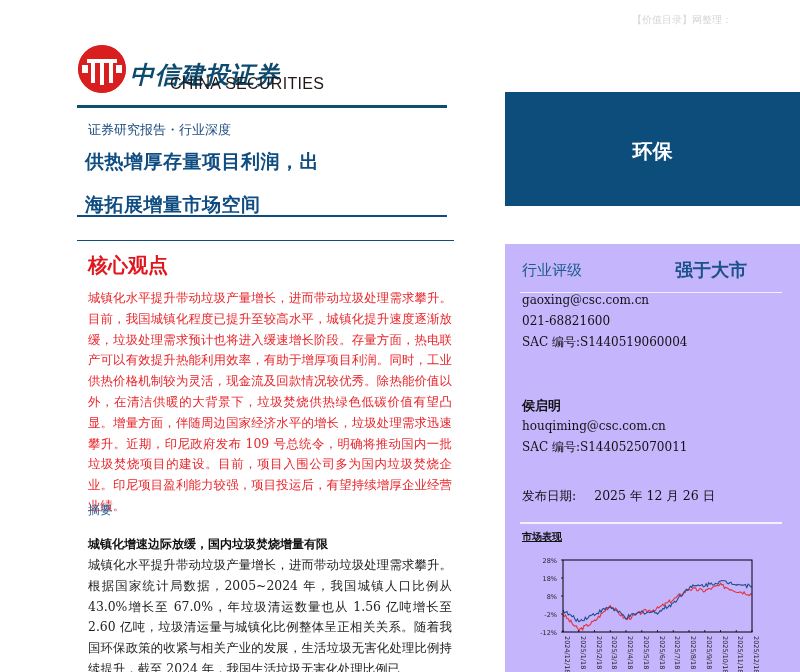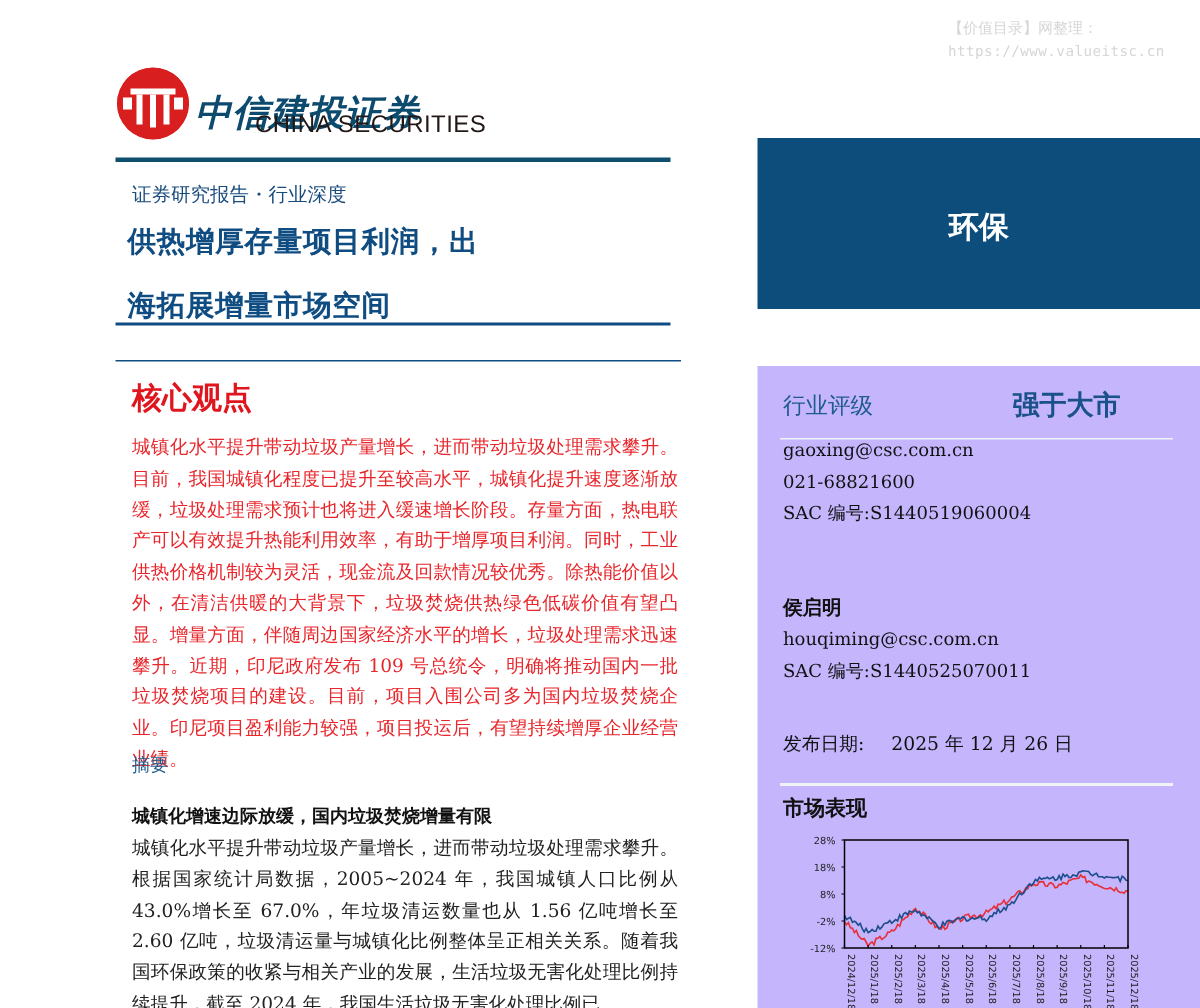--- a/index.html
+++ b/index.html
@@ -35,29 +35,28 @@
 
   .side { left:505px; top:244px; width:312px; height:428px; background:#c4b5fd; }
   .rating-l { position:absolute; left:17px; top:17px; font-family:"DejaVu Sans", sans-serif; font-size:15px; color:#1f5b8e; }
   .rating-v { position:absolute; left:170px; top:14px; font-family:"DejaVu Sans", sans-serif; font-weight:bold; font-size:18px; color:#1a5189; }
   .side-rule { position:absolute; left:15px; top:48px; width:262px; height:1px; background:#eef3f8; }
   .analyst { position:absolute; left:17px; font-size:12px; color:#111; line-height:21px; }
   .analyst .nm { font-family:"DejaVu Sans", sans-serif; font-weight:bold; font-size:13px; }
   .pubdate { position:absolute; left:17px; top:244px; font-size:12.5px; color:#111; white-space:nowrap; }
   .pubdate .v { margin-left:18px; }
   .side-rule2 { position:absolute; left:15px; top:278px; width:262px; height:2px; background:#eef3f8; }
-  .mkt-h { position:absolute; left:17px; top:286px; font-family:"DejaVu Sans", sans-serif; font-weight:bold; font-size:14px; color:#111; }
+  .mkt-h { position:absolute; left:17px; top:286px; font-family:"DejaVu Sans", sans-serif; font-weight:bold; font-size:10px; color:#111;text-decoration:underline; }
   .chart { position:absolute; left:10px; top:308px; width:280px; height:120px; }
 </style>
 </head>
 <body>
 
 <div class="abs watermark">
   <div>【价值目录】网整理：</div>
-  <div class="url">https://www.valueitsc.cn</div>
 </div>
 
 <div class="abs logo">
   <div class="logo-mark">
     <svg width="48" height="48" viewBox="0 0 48 48">
       <circle cx="24" cy="24" r="24" fill="#d81e1e"></circle>
       <rect x="9" y="14" width="30" height="4" fill="#fff"></rect>
       <rect x="13" y="18" width="4" height="20" fill="#fff"></rect>
       <rect x="22" y="18" width="4" height="22" fill="#fff"></rect>
       <rect x="31" y="18" width="4" height="20" fill="#fff"></rect>

